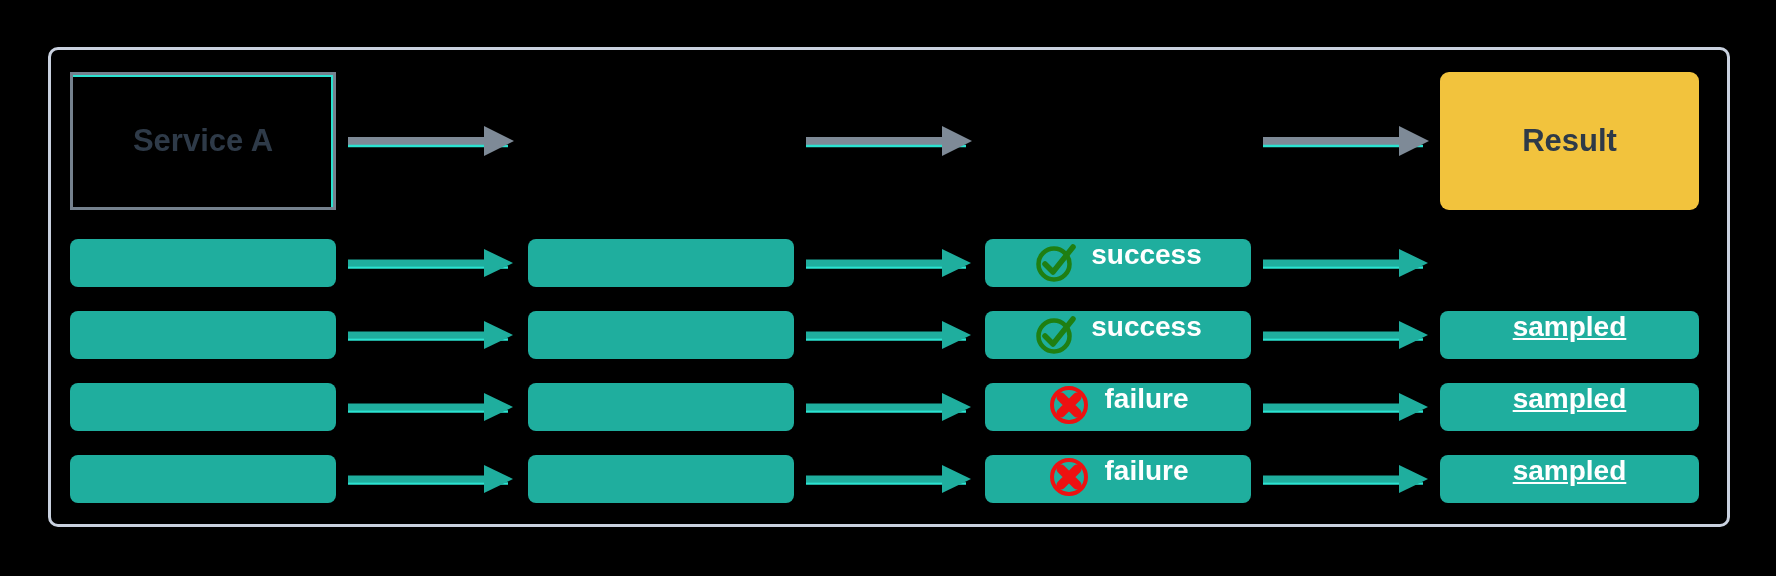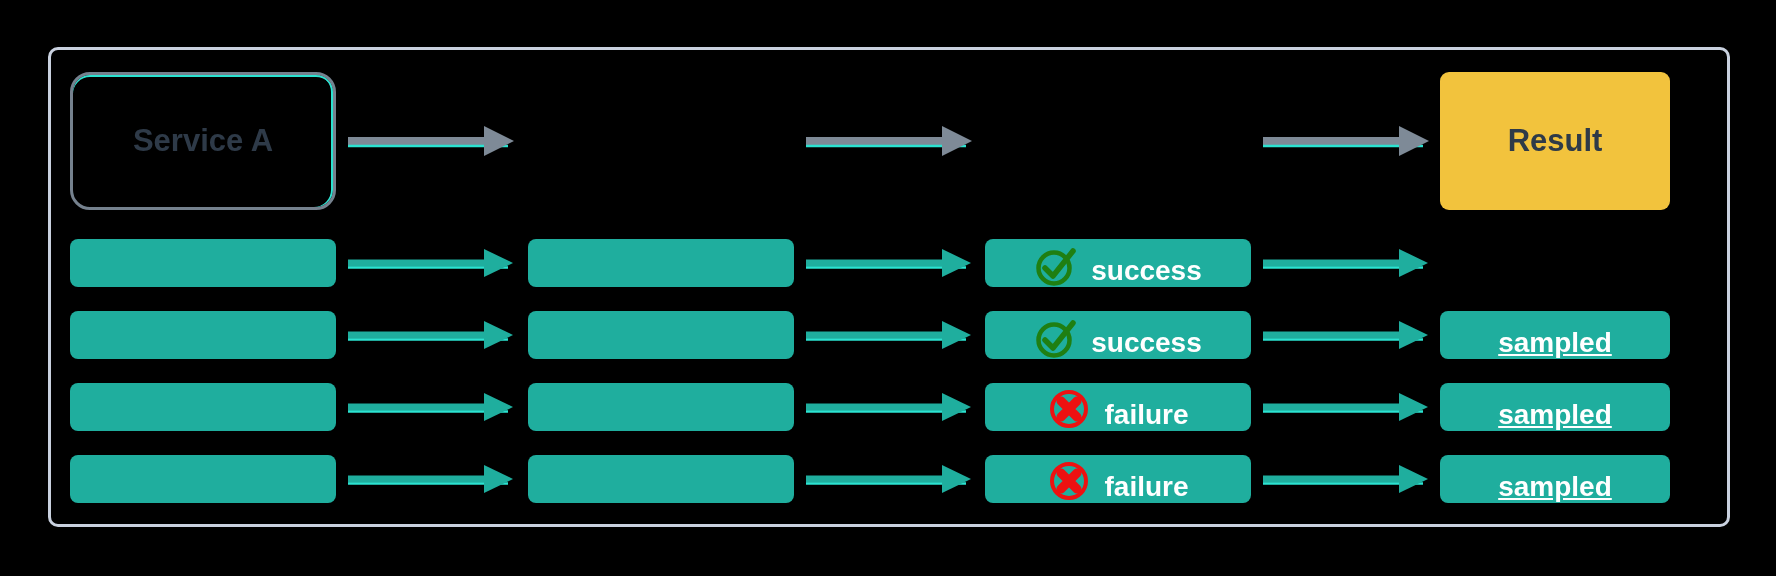--- a/index.html
+++ b/index.html
@@ -18,37 +18,37 @@
   body{background:#000;font-family:"Liberation Sans", sans-serif;}
   .canvas{position:relative;width:1776px;height:576px;background:#000;overflow:hidden;}
   .frame{
     position:absolute;left:48px;top:47px;width:1682px;height:480px;
     border:3px solid var(--frame-border);border-radius:10px;background:transparent;
   }
   
   .c1{left:70px;width:266px;}
   .c2{left:528px;width:266px;}
   .c3{left:985px;width:266px;}
-  .c4{left:1440px;width:230px;}
+  .c4{left:1440px;width:259px;}
   .hdr{position:absolute;top:72px;height:138px;display:flex;align-items:center;justify-content:center;text-align:center;}
   .hdr-service{
-    background:transparent;border:3px solid var(--service-border);border-radius:20px;
+    background:transparent;border:3px solid var(--service-border);border-radius:0;
     box-shadow:inset 0 2px 0 0 var(--cyan), inset -2px 0 0 0 var(--cyan);
     color:var(--slate-text);font-size:31px;font-weight:700;
   }
   .hdr-stage{
     background:var(--yellow);border-radius:9px;
     color:var(--slate-text);font-size:31px;font-weight:700;
   }
   .hdr-stage .wrap{max-width:160px;line-height:1.45;}
   .row1{top:239px;} .row2{top:311px;} .row3{top:383px;} .row4{top:455px;}
   .bar{position:absolute;height:48px;border-radius:8px;background:var(--teal);}
   .badge{
     position:absolute;height:48px;border-radius:8px;background:var(--teal);
-    display:flex;align-items:flex-end;justify-content:center;gap:13px;
+    display:flex;align-items:flex-start;justify-content:center;gap:13px;
     color:#fff;font-size:28px;font-weight:700;
   }
   .badge.result-discarded{background:var(--red);}
   .badge.result-sampled{background:var(--teal);text-decoration:underline;}
   .badge .icon{width:44px;height:44px;flex:0 0 auto;display:block;}
   
   .arrow{position:absolute;width:170px;height:32px;}
   .g1{left:346px;} .g2{left:804px;} .g3{left:1261px;}
   .hdr-arrow{top:125px;}
   .r1-arrow{top:247px;} .r2-arrow{top:319px;} .r3-arrow{top:391px;} .r4-arrow{top:463px;}

